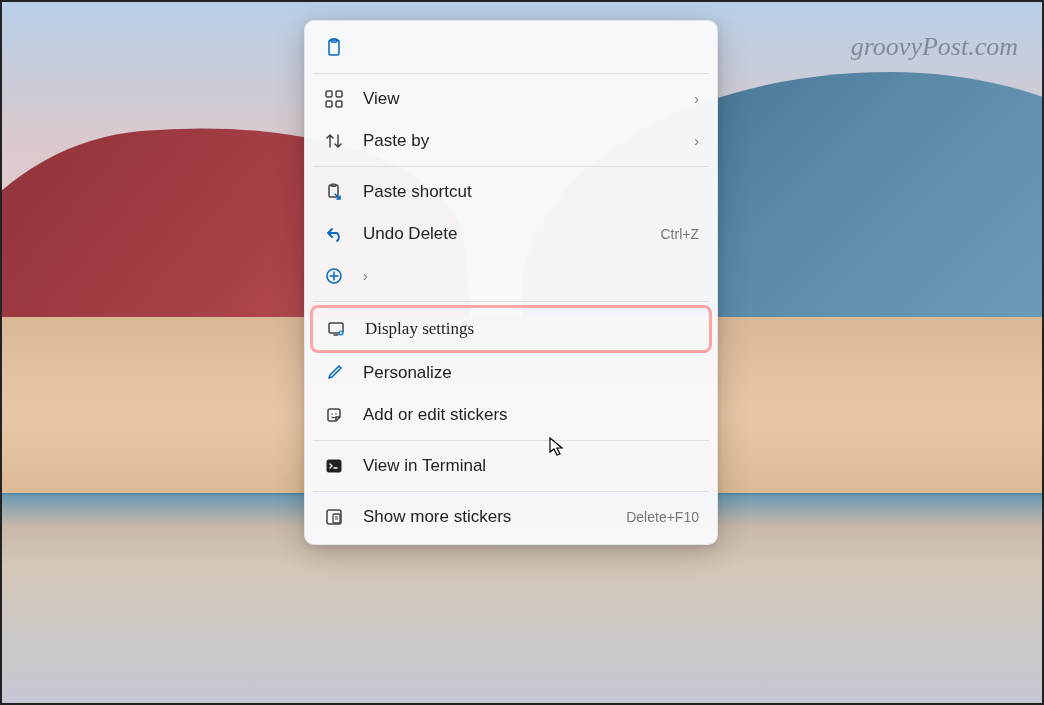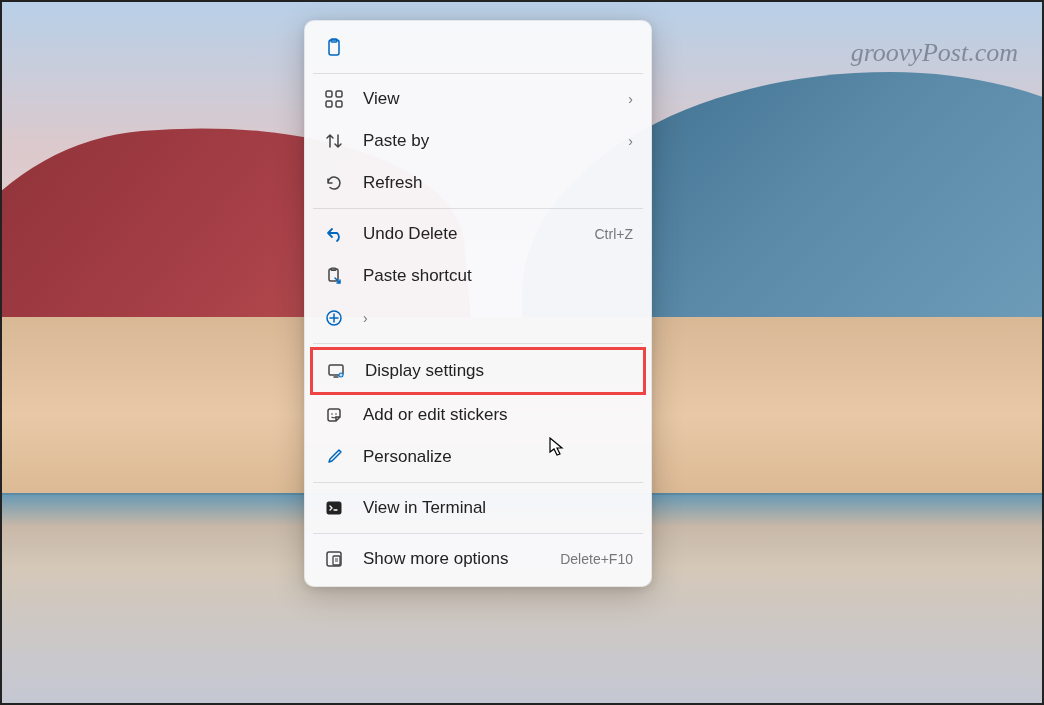--- a/index.html
+++ b/index.html
@@ -59,34 +59,34 @@
       position: absolute;
       bottom: 0;
       left: 0;
       right: 0;
       height: 30%;
       background: linear-gradient(180deg, #6a9ab4 0%, #c8b8a8 15%, #d4c8b8 35%, #c4c8d4 100%);
       border-top: 2px solid #5a8aa4;
     }
     .watermark {
       position: absolute;
-      top: 36px;
+      top: 30px;
       right: 24px;
       font-family: 'Georgia', serif;
       font-size: 26px;
       color: rgba(100, 110, 120, 0.7);
       font-style: italic;
       z-index: 5;
       text-align: right;
     }
     .context-menu {
       position: absolute;
       top: 18px;
       left: 302px;
-      width: 348px;
+      width: 414px;
       background: rgba(249, 249, 251, 0.97);
       border-radius: 10px;
       box-shadow: 0 8px 32px rgba(0,0,0,0.2), 0 2px 8px rgba(0,0,0,0.1);
       border: 1px solid rgba(0,0,0,0.08);
       padding: 6px;
       z-index: 10;
     }
     .menu-header {
       padding: 10px 12px;
     }
@@ -94,23 +94,24 @@
       display: flex;
       align-items: center;
       padding: 10px 12px;
       border-radius: 6px;
       cursor: pointer;
       font-size: 17px;
       color: #222;
       position: relative;
     }
     .menu-item.highlighted {
-      border: 3px solid #ef4444;
-      border-radius: 0;
+      border: 3px solid #fca5a5;
+      border-radius: 8px;
       margin: -1px;
+      font-family: Liberation Serif, serif;
     }
     .menu-icon {
       width: 22px;
       height: 22px;
       margin-right: 18px;
       display: flex;
       align-items: center;
       justify-content: center;
       flex-shrink: 0;
     }
@@ -178,50 +179,42 @@
   <div class="menu-item">
     <span class="menu-icon">
       <svg width="18" height="18" viewBox="0 0 18 18">
           <path d="M5 3 L5 15 M2 6 L5 3 L8 6 M13 15 L13 3 M10 12 L13 15 L16 12" fill="none" stroke="#444" stroke-width="1.5" stroke-linecap="round"></path>
         </svg>
     </span>
     <span class="menu-label">Paste by</span>
     <span class="menu-chevron">›</span>
   </div>
 
-  <div class="menu-item">
-    <span class="menu-icon">
-      <svg width="18" height="18" viewBox="0 0 18 18">
-          <path d="M3 9 A6 6 0 1 1 5 13.5 M3 9 L3 5 M3 9 L7 9" fill="none" stroke="#444" stroke-width="1.5" stroke-linecap="round"></path>
-        </svg>
-    </span>
-    <span class="menu-label">Refresh</span>
-  </div>
-
-  <div class="menu-separator"></div>
-
-  <div class="menu-item">
-    <span class="menu-icon">
-      <svg width="18" height="18" viewBox="0 0 18 18">
-          <path d="M3 8 L7 4 M3 8 L7 12 M3 8 L12 8 A5 5 0 0 1 12 16" fill="none" stroke="#0067c0" stroke-width="1.8" stroke-linecap="round"></path>
-        </svg>
-    </span>
-    <span class="menu-label">Undo Delete</span>
-    <span class="menu-shortcut">Ctrl+Z</span>
-  </div>
+
+  <div class="menu-separator"></div>
 
   <div class="menu-item">
     <span class="menu-icon">
       <svg width="18" height="18" viewBox="0 0 18 18">
           <rect x="4" y="2" width="9" height="12" rx="1.5" fill="none" stroke="#444" stroke-width="1.5"></rect>
           <rect x="6" y="1" width="5" height="2.5" rx="1" fill="none" stroke="#444" stroke-width="1.2"></rect>
           <path d="M10 11 L15 16 M12 16 L15 16 L15 13" fill="none" stroke="#0067c0" stroke-width="1.5" stroke-linecap="round"></path>
         </svg>
     </span>
     <span class="menu-label">Paste shortcut</span>
+  </div>
+
+  <div class="menu-item">
+    <span class="menu-icon">
+      <svg width="18" height="18" viewBox="0 0 18 18">
+          <path d="M3 8 L7 4 M3 8 L7 12 M3 8 L12 8 A5 5 0 0 1 12 16" fill="none" stroke="#0067c0" stroke-width="1.8" stroke-linecap="round"></path>
+        </svg>
+    </span>
+    <span class="menu-label">Undo Delete</span>
+    <span class="menu-shortcut">Ctrl+Z</span>
   </div>
 
   <div class="menu-item">
     <span class="menu-icon">
       <svg width="18" height="18" viewBox="0 0 18 18">
           <circle cx="9" cy="9" r="7" fill="none" stroke="#0067c0" stroke-width="1.5"></circle>
           <path d="M9 5 L9 13 M5 9 L13 9" stroke="#0067c0" stroke-width="1.5" stroke-linecap="round"></path>
         </svg>
     </span>
     <span class="menu-chevron">›</span>
@@ -237,38 +230,38 @@
           <circle cx="14" cy="13" r="2.5" fill="#0078d4"></circle>
           <path d="M14 11.5 L14 14.5 M12.5 13 L15.5 13" stroke="white" stroke-width="1"></path>
         </svg>
     </span>
     <span class="menu-label">Display settings</span>
   </div>
 
   <div class="menu-item">
     <span class="menu-icon">
       <svg width="18" height="18" viewBox="0 0 18 18">
+          <path d="M14 2 L16 4 L7 13 L4 14 L5 11 Z" fill="none" stroke="#0067c0" stroke-width="1.5" stroke-linejoin="round"></path>
+        </svg>
+    </span>
+    <span class="menu-label">Personalize</span>
+  </div>
+
+  <div class="menu-item">
+    <span class="menu-icon">
+      <svg width="18" height="18" viewBox="0 0 18 18">
           <path d="M3 5 Q3 3 5 3 L13 3 Q15 3 15 5 L15 11 L11 15 L5 15 Q3 15 3 13 Z M11 15 L11 11 L15 11" fill="none" stroke="#444" stroke-width="1.5"></path>
           <circle cx="7" cy="8" r="0.8" fill="#444"></circle>
           <circle cx="11" cy="8" r="0.8" fill="#444"></circle>
           <path d="M6.5 11 Q9 12.5 11.5 11" fill="none" stroke="#444" stroke-width="1.2"></path>
         </svg>
     </span>
     <span class="menu-label">Add or edit stickers</span>
   </div>
 
-  <div class="menu-item">
-    <span class="menu-icon">
-      <svg width="18" height="18" viewBox="0 0 18 18">
-          <path d="M14 2 L16 4 L7 13 L4 14 L5 11 Z" fill="none" stroke="#0067c0" stroke-width="1.5" stroke-linejoin="round"></path>
-        </svg>
-    </span>
-    <span class="menu-label">Personalize</span>
-  </div>
-
   <div class="menu-separator"></div>
 
   <div class="menu-item">
     <span class="menu-icon">
       <svg width="18" height="18" viewBox="0 0 18 18">
           <rect x="2" y="3" width="14" height="12" rx="1.5" fill="#222" stroke="#222"></rect>
           <path d="M5 7 L7 9 L5 11 M9 11 L12 11" stroke="white" stroke-width="1.3" fill="none" stroke-linecap="round"></path>
         </svg>
     </span>
     <span class="menu-label">View in Terminal</span>
@@ -277,21 +270,21 @@
   <div class="menu-separator"></div>
 
   <div class="menu-item">
     <span class="menu-icon">
       <svg width="18" height="18" viewBox="0 0 18 18">
           <rect x="2" y="2" width="14" height="14" rx="2" fill="none" stroke="#444" stroke-width="1.5"></rect>
           <rect x="8" y="6" width="7" height="9" rx="1" fill="#f9f9fb" stroke="#444" stroke-width="1.3"></rect>
           <path d="M10 9 L13 9 M10 11 L13 11" stroke="#444" stroke-width="1"></path>
         </svg>
     </span>
-    <span class="menu-label">Show more options</span>
+    <span class="menu-label">Show more stickers</span>
     <span class="menu-shortcut">Delete+F10</span>
   </div>
 </div>
 
 <div class="cursor">
   <svg width="18" height="22" viewBox="0 0 18 22">
       <path d="M1 1 L1 15 L5 12 L8 18 L11 17 L8 11 L13 11 Z" fill="white" stroke="black" stroke-width="1.2"></path>
     </svg>
 </div>
 

